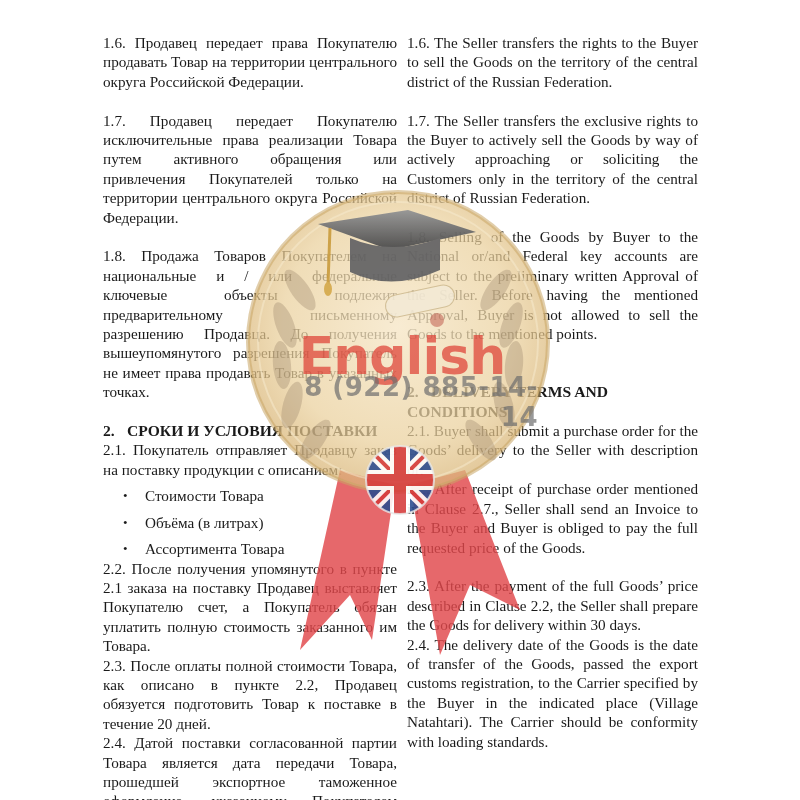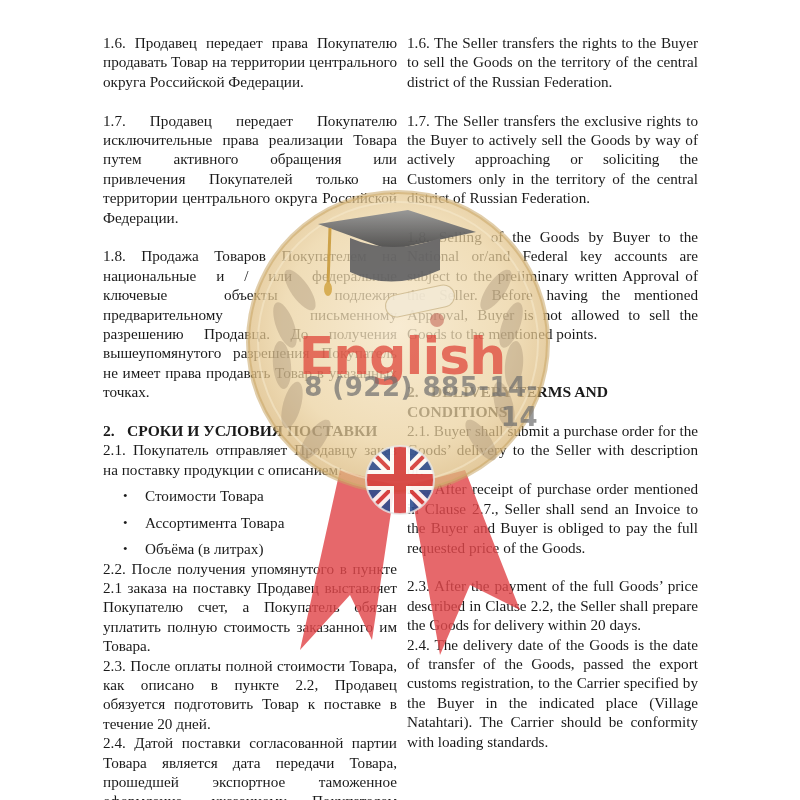--- a/index.html
+++ b/index.html
@@ -43,40 +43,40 @@
       <p class="para">1.6. Продавец передает права Покупателю продавать Товар на территории центрального округа Российской Федерации.</p>
       <div class="gap"></div>
       <p class="para">1.7. Продавец передает Покупателю исключительные права реализации Товара путем активного обращения или привлечения Покупателей только на территории центрального округа Российской Федерации.</p>
       <div class="gap"></div>
       <p class="para">1.8. Продажа Товаров Покупателем на национальные и / или федеральные ключевые объекты подлежит предварительному письменному разрешению Продавца. До получения вышеупомянутого разрешения Покупатель не имеет права продавать Товар в указанных точках.</p>
       <div class="gap"></div>
       <p class="heading"><span class="num">2.</span><span>СРОКИ И УСЛОВИЯ ПОСТАВКИ</span></p>
       <p class="para">2.1. Покупатель отправляет Продавцу заказ на поставку продукции с описанием:</p>
       <ul class="bullets">
         <li>Стоимости Товара</li>
+        <li>Объёма (в литрах)</li>
         <li>Ассортимента Товара</li>
-        <li>Объёма (в литрах)</li>
       </ul>
       <p class="para">2.2. После получения упомянутого в пункте 2.1 заказа на поставку Продавец выставляет Покупателю счет, а Покупатель обязан уплатить полную стоимость заказанного им Товара.</p>
       <p class="para">2.3. После оплаты полной стоимости Товара, как описано в пункте 2.2, Продавец обязуется подготовить Товар к поставке в течение 20 дней.</p>
       <p class="para">2.4. Датой поставки согласованной партии Товара является дата передачи Товара, прошедшей экспортное таможенное оформление, указанному Покупателем Перевозчику в обозначенном месте (село Натахтари). Перевозчик должен соответствовать нормам погрузки.</p>
     </div>
   <div class="col col-right" id="col-right">
       <p class="para">1.6. The Seller transfers the rights to the Buyer to sell the Goods on the territory of the central district of the Russian Federation.</p>
       <div class="gap"></div>
       <p class="para">1.7. The Seller transfers the exclusive rights to the Buyer to actively sell the Goods by way of actively approaching or soliciting the Customers only in the territory of the central district of Russian Federation.</p>
       <div class="gap"></div>
       <p class="para">1.8. Selling of the Goods by Buyer to the National or/and Federal key accounts are subject to the preliminary written Approval of the Seller. Before having the mentioned Approval, Buyer is not allowed to sell the Goods to the mentioned points.</p>
       <div class="gap"></div>
       <div class="gap"></div>
       <p class="heading"><span class="num">2.</span><span>DELIVERY TERMS AND CONDITIONS</span></p>
       <p class="para">2.1. Buyer shall submit a purchase order for the Goods’ delivery to the Seller with description of:</p>
       <p class="para">2.2. After receipt of purchase order mentioned in Clause 2.7., Seller shall send an Invoice to the Buyer and Buyer is obliged to pay the full requested price of the Goods.</p>
       <div class="gap"></div>
-      <p class="para">2.3. After the payment of the full Goods’ price described in Clause 2.2, the Seller shall prepare the Goods for delivery within 20 days.</p>
+      <p class="para">2.3. After the payment of the full Goods’ price described in Clause 2.2, the Seller shall prepare the Goods for delivery within 30 days.</p>
       <p class="para">2.4. The delivery date of the Goods is the date of transfer of the Goods, passed the export customs registration, to the Carrier specified by the Buyer in the indicated place (Village Natahtari). The Carrier should be conformity with loading standards.</p>
     </div>
 </div>
 
 <div class="seal">
   <svg width="800" height="800" viewBox="0 0 800 800" xmlns="http://www.w3.org/2000/svg">
     <defs>
       <radialGradient id="medalGrad" cx="50%" cy="45%" r="55%">
         <stop offset="0%" stop-color="#f6e6c6" stop-opacity="0.78"></stop>
         <stop offset="70%" stop-color="#ead09c" stop-opacity="0.72"></stop>

